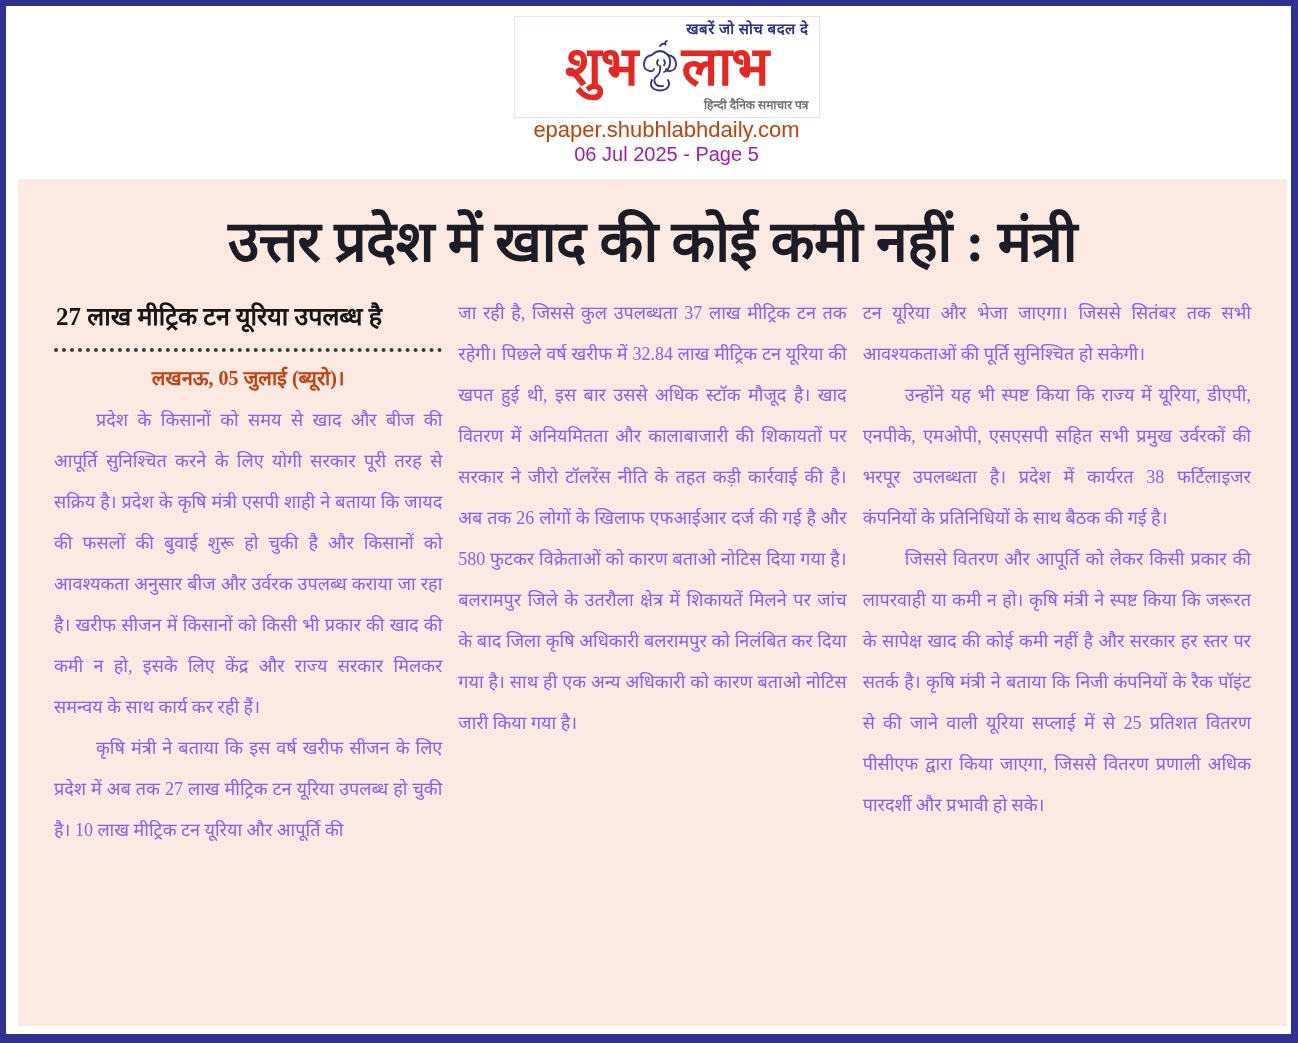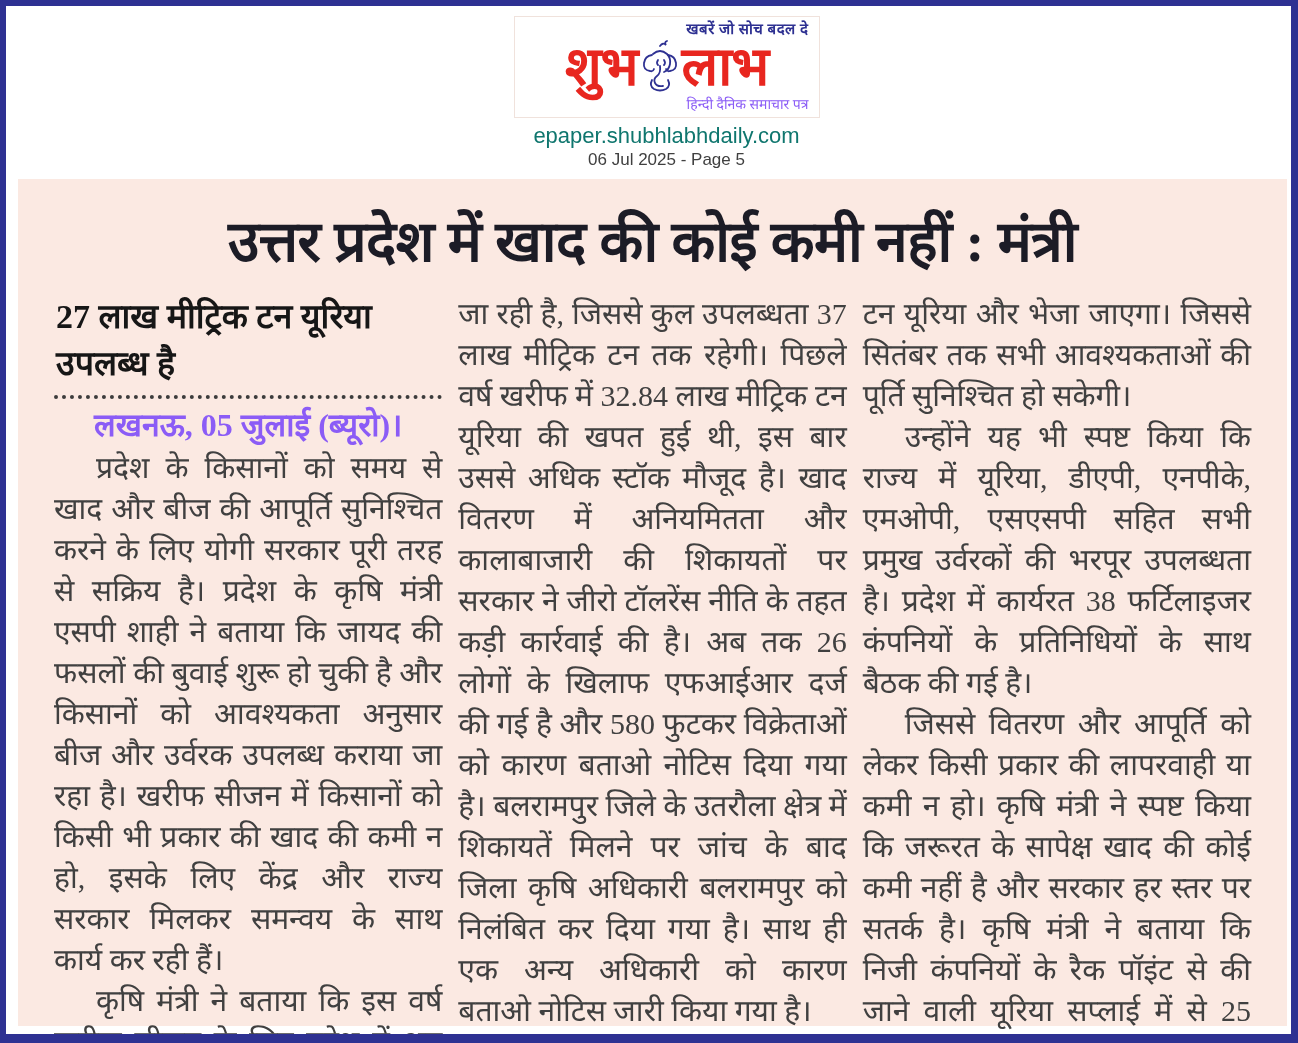--- a/index.html
+++ b/index.html
@@ -45,34 +45,33 @@
   .logo-word {
     color:#e8261f;
     font-weight:700;
     font-size:54px;
     line-height:54px;
     letter-spacing:-1px;
     font-family:Liberation Serif, serif;
   }
   .ganesh { width:40px; height:54px; margin:0 2px; }
   .logo-subtitle {
-    color:#8b5cf6;
-    font-weight:400;
-    font-size:14px;
+    color:#737373;
+    font-weight:700;
+    font-size:12px;
     line-height:18px;
   }
   .site-url {
-    margin-top:6px;
     font-family:"Liberation Sans","DejaVu Sans",sans-serif;
-    font-size:22px; font-weight:400; color:#0f766e;
+    font-size:22px; font-weight:400; color:#c2410c;
     line-height:24px;
   }
   .date-line {
     font-family:"Liberation Sans","DejaVu Sans",sans-serif;
-    font-size:17px; color:#404040;
+    font-size:20px; color:#a21caf;
     line-height:24px;
   }
 
   
   .article-panel {
     position:absolute;
     left:12px; top:173px;
     width:1269px; height:847px;
     background:#fbe9e2;
     padding:24px 36px 0 36px;
@@ -87,41 +86,41 @@
     margin-bottom:18px;
     letter-spacing:-0.5px;
   }
   .columns {
     display:flex;
     gap:16px;
   }
   .col { flex:1 1 0; min-width:0; }
 
   .subheadline {
-    font-size:34px;
+    font-size:25px;
     font-weight:700;
     color:#161616;
     line-height:47px;
     padding-left:2px;
   }
   .dotted-divider {
     border-bottom:4px dotted #3c3c3c;
     margin:8px 0 6px 0;
   }
   .dateline {
     text-align:center;
     font-weight:700;
-    font-size:32px;
-    color:#8b5cf6;
+    font-size:20px;
+    color:#c2410c;
     line-height:40px;
     margin-bottom:2px;
   }
   .body-text p {
-    font-size:30px;
-    color:#404040;
+    font-size:18px;
+    color:#8b5cf6;
     line-height:41px;
     text-align:justify;
     text-justify:inter-word;
   }
   .body-text p.indent { text-indent:42px; }
 </style>
 </head>
 <body>
 
 <div class="page">

